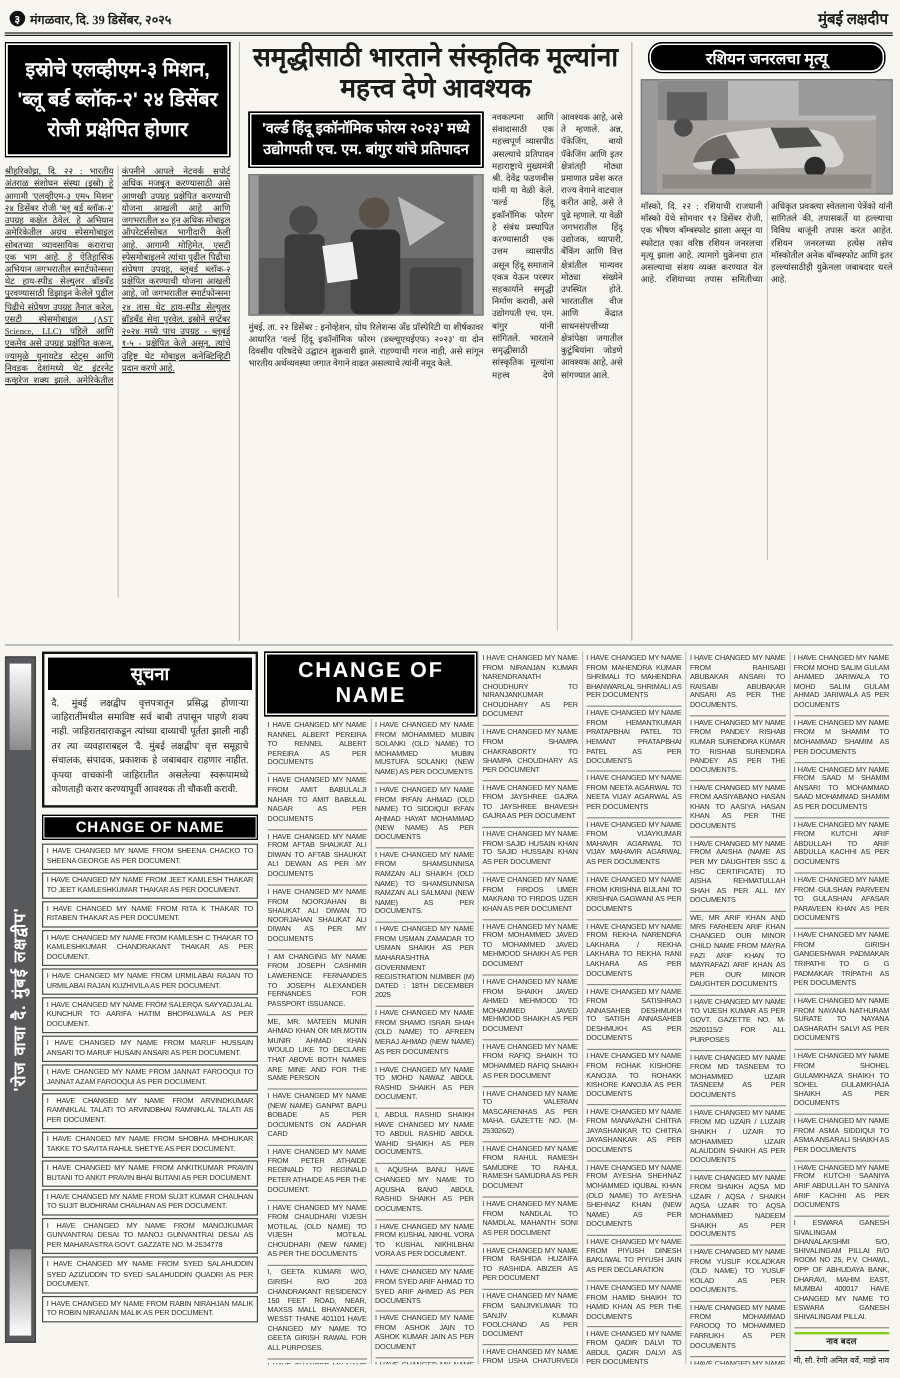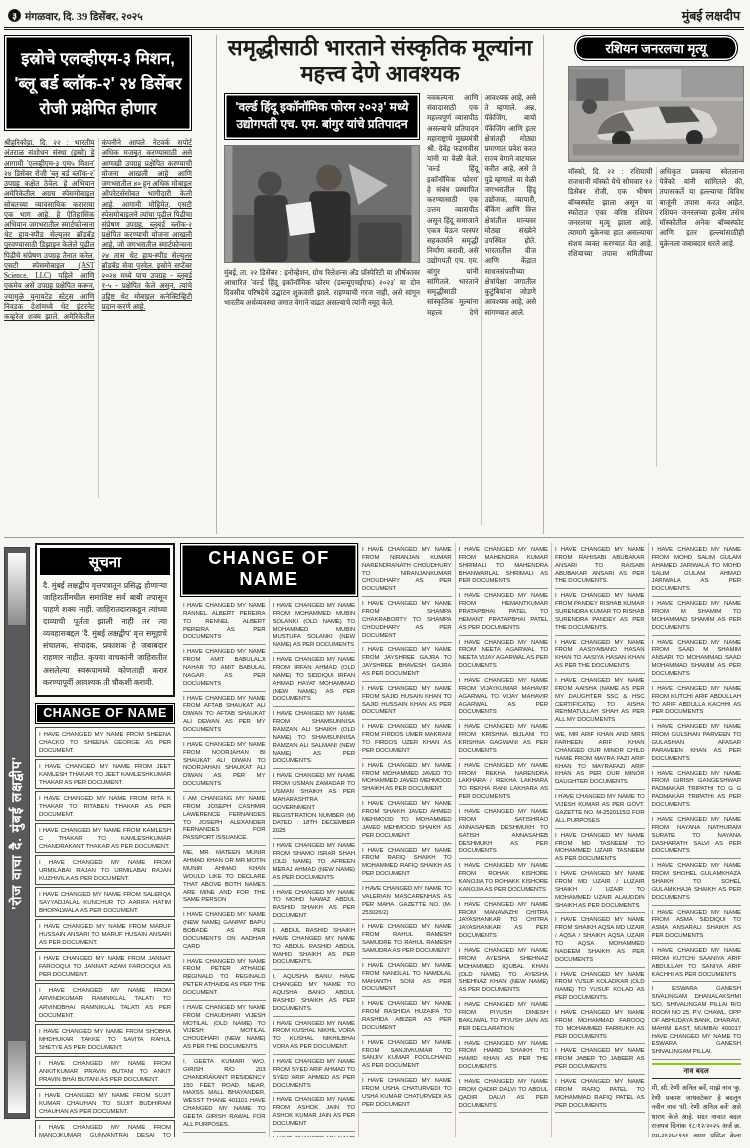--- a/index.html
+++ b/index.html
@@ -15,21 +15,21 @@
   
   .topbar { display:flex; justify-content:space-between; align-items:center;
     padding:3px 4px 2px; font-family:"Liberation Serif", serif; }
   .topbar .left { display:flex; align-items:center; gap:4px; font-weight:bold; font-size:10.5px; }
   .pagenum { width:13px; height:13px; border-radius:50%; background:#111; color:#fff;
     display:inline-flex; align-items:center; justify-content:center; font-size:9px; }
   .masthead { font-weight:bold; font-size:12.5px; }
   .toprule { border-top:1.6px solid #1a1a1a; border-bottom:0.8px solid #1a1a1a; height:3px; margin:1px 0 3px; }
 
   
-  .top-articles { display:flex; gap:24px; height:501px; overflow:hidden; padding-top:2px; }
+  .top-articles { display:flex; gap:7px; height:501px; overflow:hidden; padding-top:2px; }
   .blackbox { background:#000; color:#fff; text-align:center; font-weight:bold;
     border:1.5px solid #000; box-shadow: inset 0 0 0 1.5px #fff; }
   .mbody { font-family:"Liberation Serif", serif; font-size:7.2px; line-height:1.42;
     text-align:justify; color:#222; }
 
   .art-left { width:188px; flex:none; }
   .art-left .headbox { font-size:16.5px; line-height:1.5; padding:10px 4px; margin-bottom:7px; }
   .col2 { column-count:2; column-gap:7px; column-rule:1px solid #c8c6c0; height:360px; overflow:hidden;text-decoration:underline; }
 
   .art-center { width:328px; flex:none; border-left:1px solid #b5b3ac; border-right:1px solid #b5b3ac;
@@ -53,21 +53,21 @@
     height:600px; overflow:hidden; }
 
   .vbanner { width:26px; flex:none; background:#58595b; position:relative; height:572px; margin-top:4px;
     display:flex; align-items:center; justify-content:center; border:1px solid #3e3f41; }
   .vbanner .cap { position:absolute; left:3px; right:3px; height:72px; }
   .cap.top { top:5px; background:linear-gradient(#fdfdfd,#8b8b8b); }
   .cap.bot { bottom:5px; background:linear-gradient(#8b8b8b,#fdfdfd); }
   .vbanner span { writing-mode:vertical-rl; transform:rotate(180deg); color:#fff; font-weight:bold;
     font-size:13.5px; white-space:nowrap; letter-spacing:1px; }
 
-  .colA { width:140px; flex:none; }
+  .colA { width:180px; flex:none; }
   .notice-box { border:2px solid #151515; background:#fbfaf6; margin-bottom:6px; padding:3px; }
   .notice-head { background:#000; color:#fff; text-align:center; font-weight:bold; font-size:15px;
     padding:3px 0 4px; margin-bottom:3px; }
   .notice-body { font-family:"Liberation Serif", serif; font-size:7.8px; line-height:1.55;
     text-align:justify; padding:2px 3px 3px; }
   .colA-head { background:#000; color:#fff; font-weight:bold; text-align:center; font-size:12.5px;
     letter-spacing:0.6px; padding:2px 0 3px; border:1px solid #000; box-shadow: inset 0 0 0 1px #fff;
     margin-bottom:3px; }
   .colA .ads .ad { border:1px solid #4c4c4c; background:#fbfaf6; padding:2px 3px; margin-bottom:2px;
     font-size:6.1px; line-height:1.32; text-align:justify; letter-spacing:-0.1px; }

